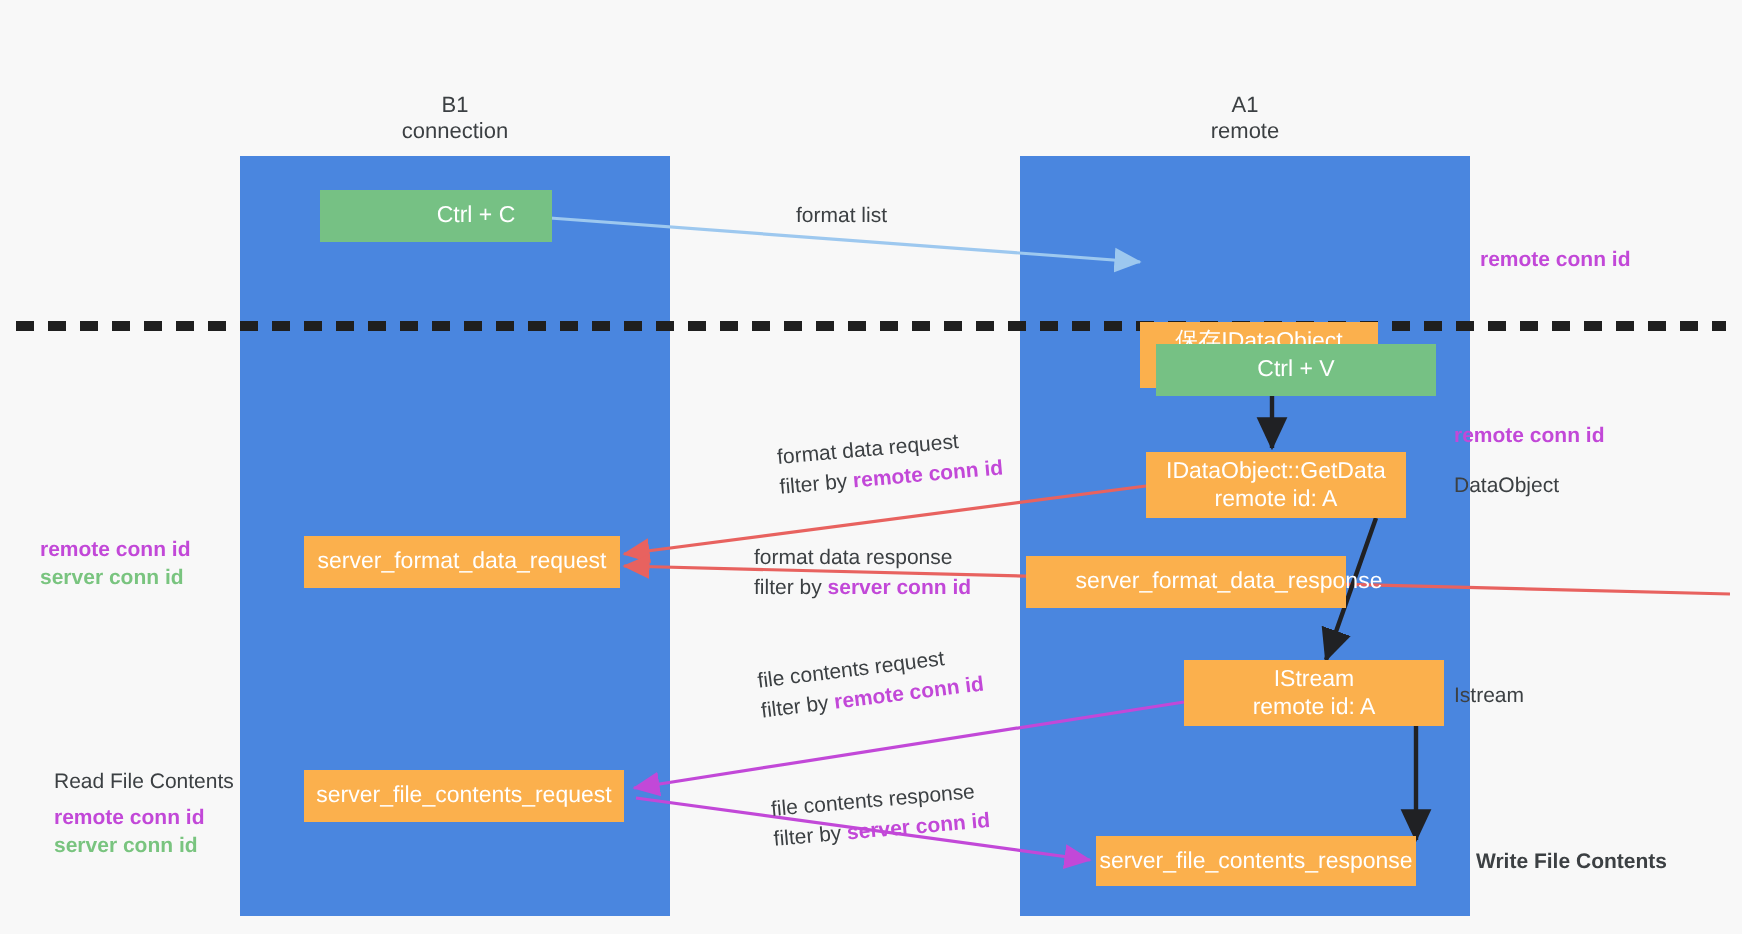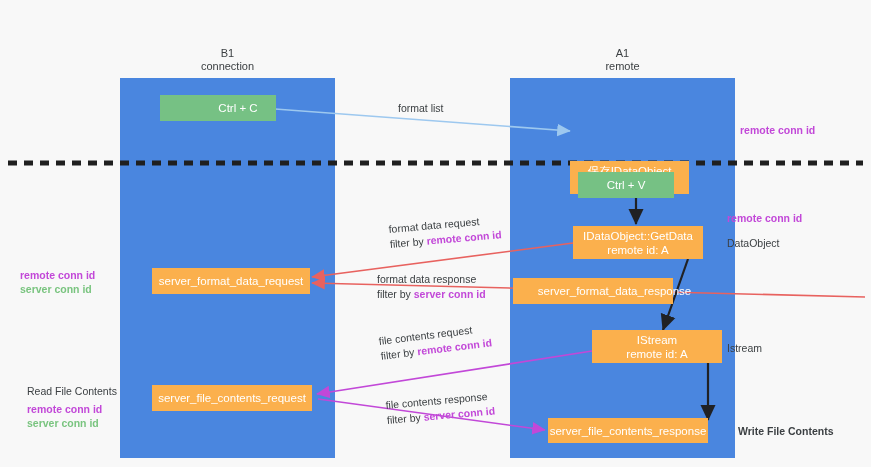--- a/index.html
+++ b/index.html
@@ -133,21 +133,21 @@
     <path d="M318,399 L545,430" stroke="#c248d8" stroke-width="1.6" fill="none" marker-end="url(#ah-purple)"></path>
 
     <path d="M708,363 L708,420" stroke="#202124" stroke-width="2.2" fill="none" marker-end="url(#ah-black)"></path>
   </svg>
 
   <div class="node green" style="left:160px; top:95px; width:116px; height:26px;padding-left:44px;">Ctrl + C</div>
 
   <div class="node orange" style="left:570px; top:115px; width:119px; height:33px;margin-top:46px;">保存IDataObject
 remote id: A</div>
 
-  <div class="node green" style="left:578px; top:172px; width:96px; height:26px;">Ctrl + V</div>
+  <div class="node green" style="left:578px; top:172px; width:140px; height:26px;">Ctrl + V</div>
 
   <div class="node orange" style="left:573px; top:226px; width:130px; height:33px;">IDataObject::GetData
 remote id: A</div>
 
   <div class="node orange" style="left:152px; top:268px; width:158px; height:26px;">server_format_data_request</div>
 
   <div class="node orange" style="left:513px; top:278px; width:160px; height:26px;padding-left:47px;">server_format_data_response</div>
 
   <div class="node orange" style="left:592px; top:330px; width:130px; height:33px;">IStream
 remote id: A</div>

